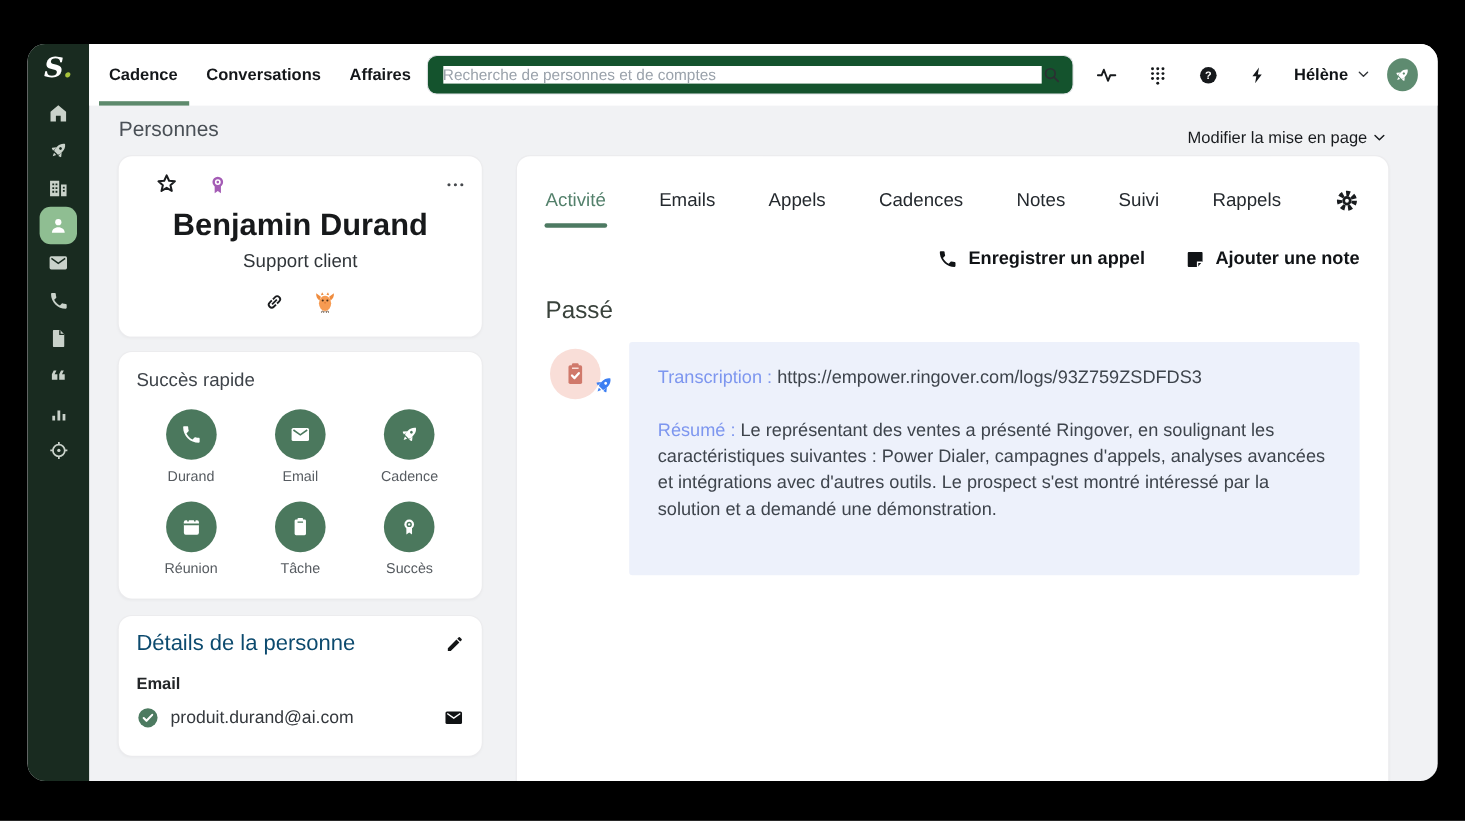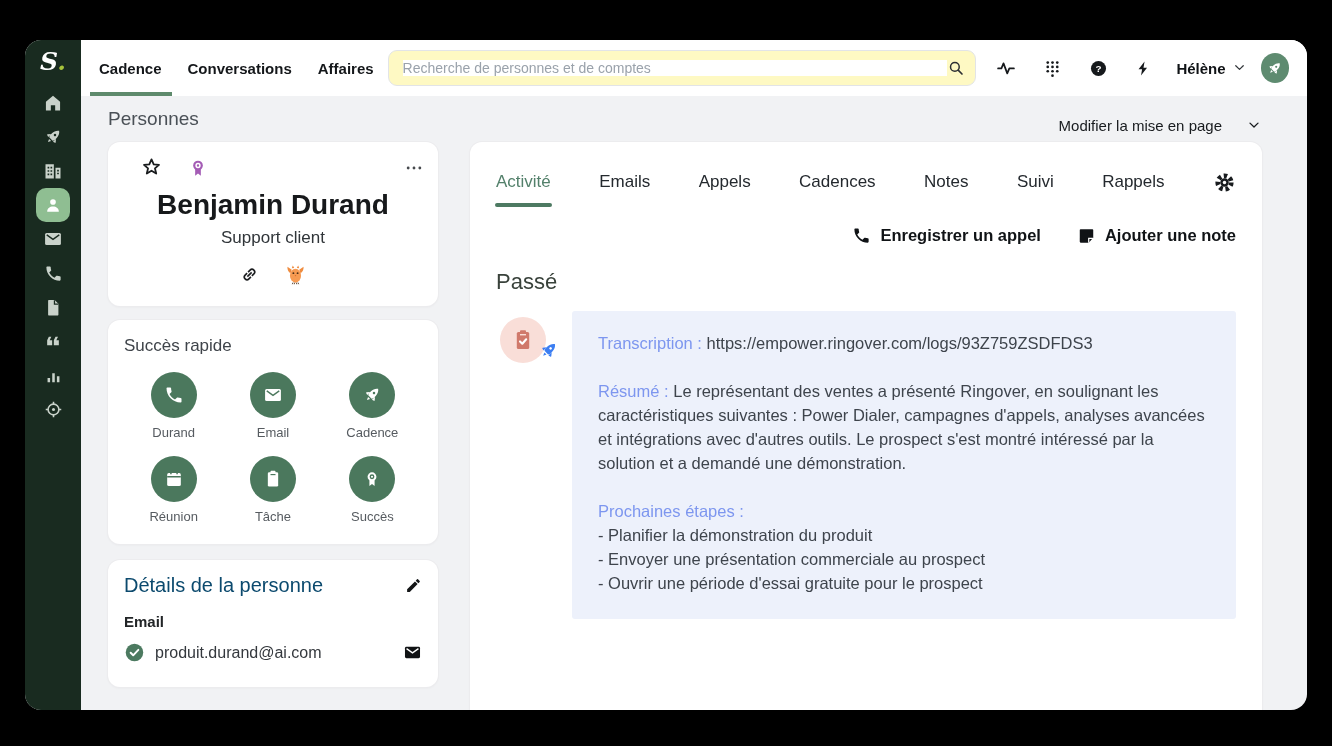--- a/index.html
+++ b/index.html
@@ -22,37 +22,37 @@
 
   
   .main-col { flex:1; display:flex; flex-direction:column; min-width:0; }
 
   .topbar { height:56px; background:#fff; display:flex; align-items:center;
     padding:0 18px 0 18px; position:relative; flex:0 0 56px; }
   .topnav { display:flex; gap:26px; align-items:center; }
   .topnav .nav-link { font-size:15px; font-weight:600; color:#14171a; cursor:pointer; white-space:nowrap; }
   .nav-underline { position:absolute; left:9px; bottom:0; width:82px; height:4px; background:#5e8a6c; }
   .searchbox { margin-left:14px; width:620px; height:36px; border:1px solid #e2e4e7; border-radius:9px;
-    background:#fef9c3; display:flex; align-items:center; padding:0 10px 0 14px; }
+    background:#14532d; display:flex; align-items:center; padding:0 10px 0 14px; }
   .searchbox input { border:none; outline:none; flex:1; font-size:14px; color:#333;
     font-family:"Liberation Sans", sans-serif; }
   .searchbox input::placeholder { color:#9aa2ab; }
   .top-icons { display:flex; align-items:center; gap:27px; margin-left:20px; color:#16191c; }
   .top-icons > * { cursor:pointer; }
   .user-wrap { display:flex; margin-left:24px; cursor:pointer; }
   .user-name { font-size:15px; font-weight:700; color:#101316; }
   .user-wrap .chev { margin-left:6px; color:#33373b; }
   .avatar { width:30px; height:30px; border-radius:50%; background:#5e8b70; margin-left:14px;
     display:flex; align-items:center; justify-content:center; color:#fff; --icon-bg:#5e8b70; cursor:pointer; }
 
   
   .content { flex:1; padding:0 45px 0 27px; }
   .page-head { height:46px; display:flex; align-items:center; justify-content:space-between; }
   .page-title { font-size:19px; font-weight:500; color:#4a5056; }
-  .layout-btn { display:flex; align-items:center; gap:24px; font-size:15px; font-weight:500;
+  .layout-btn { display:flex; align-items:center; gap:3px; font-size:15px; font-weight:500;
     color:#181b1e; cursor:pointer;margin-top:12px; }
 
   .cols { display:flex; gap:32px; align-items:flex-start; }
   .card { background:#fff; border-radius:12px; box-shadow:0 0 0 1px #ececee, 0 1px 3px rgba(20,20,43,.05); }
 
   .left-col { width:330px; flex:0 0 330px; }
 
   
   .profile-card { padding:14px 32px 20px; position:relative; }
   .profile-top { display:flex; align-items:center; gap:24px; color:#1a1c1e; }
@@ -515,26 +515,20 @@
             </div>
             <div class="entry-card">
               <p>
                 <span class="lbl">Transcription :</span>
                 <span>https://empower.ringover.com/logs/93Z759ZSDFDS3</span>
               </p>
               <p>
                 <span class="lbl">Résumé :</span>
                 <span>Le représentant des ventes a présenté Ringover, en soulignant les caractéristiques suivantes : Power Dialer, campagnes d'appels, analyses avancées et intégrations avec d'autres outils. Le prospect s'est montré intéressé par la solution et a demandé une démonstration.</span>
               </p>
-              <div class="steps">
-                <div class="lbl">Prochaines étapes :</div>
-                <div>- Planifier la démonstration du produit</div>
-                <div>- Envoyer une présentation commerciale au prospect</div>
-                <div>- Ouvrir une période d'essai gratuite pour le prospect</div>
-              </div>
             </div>
           </div>
 
         </div>
       </div>
     </div>
   </div>
 </div>
 
 </body></html>

